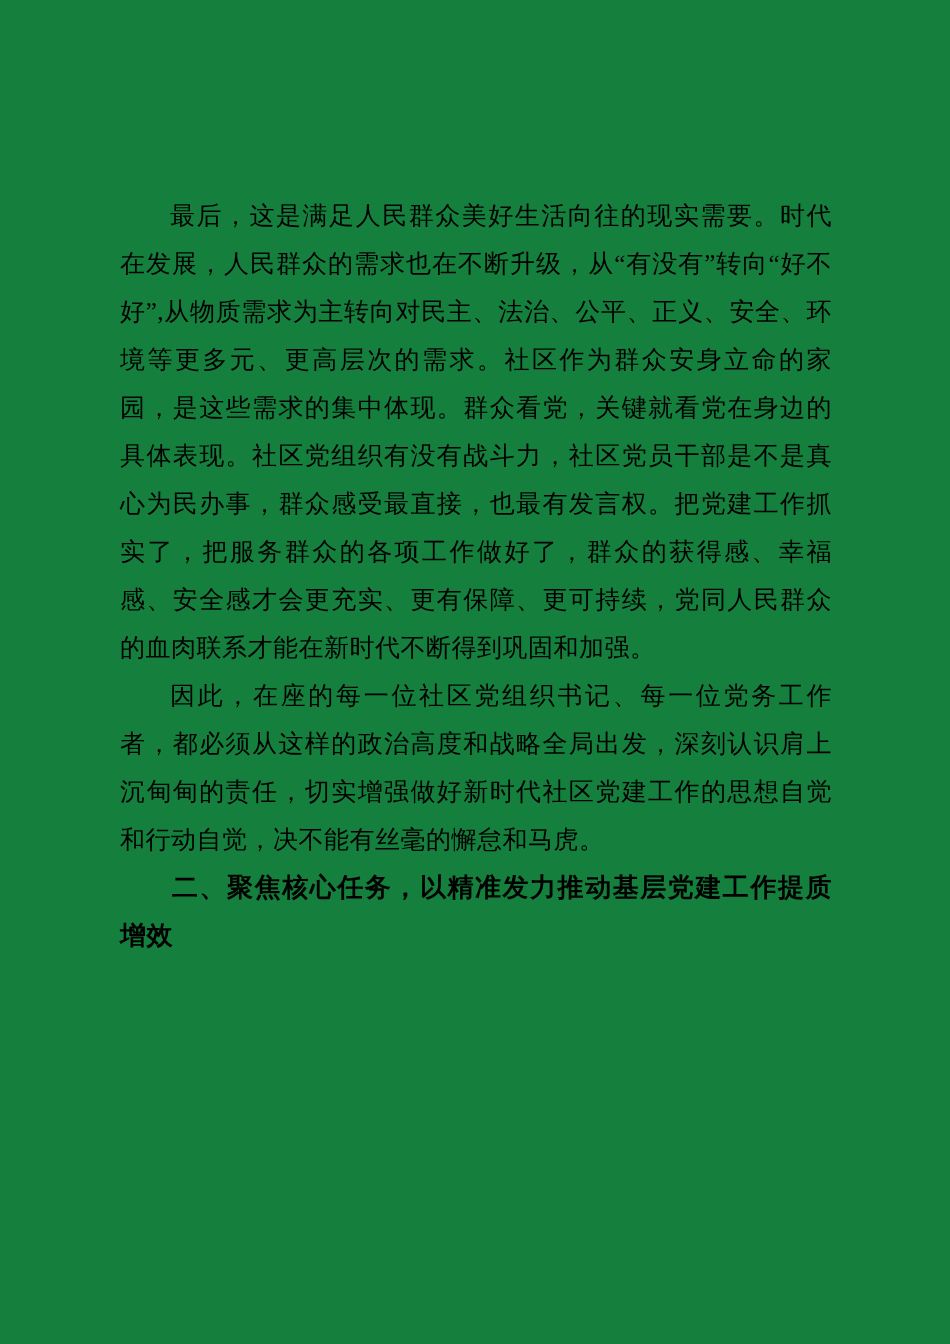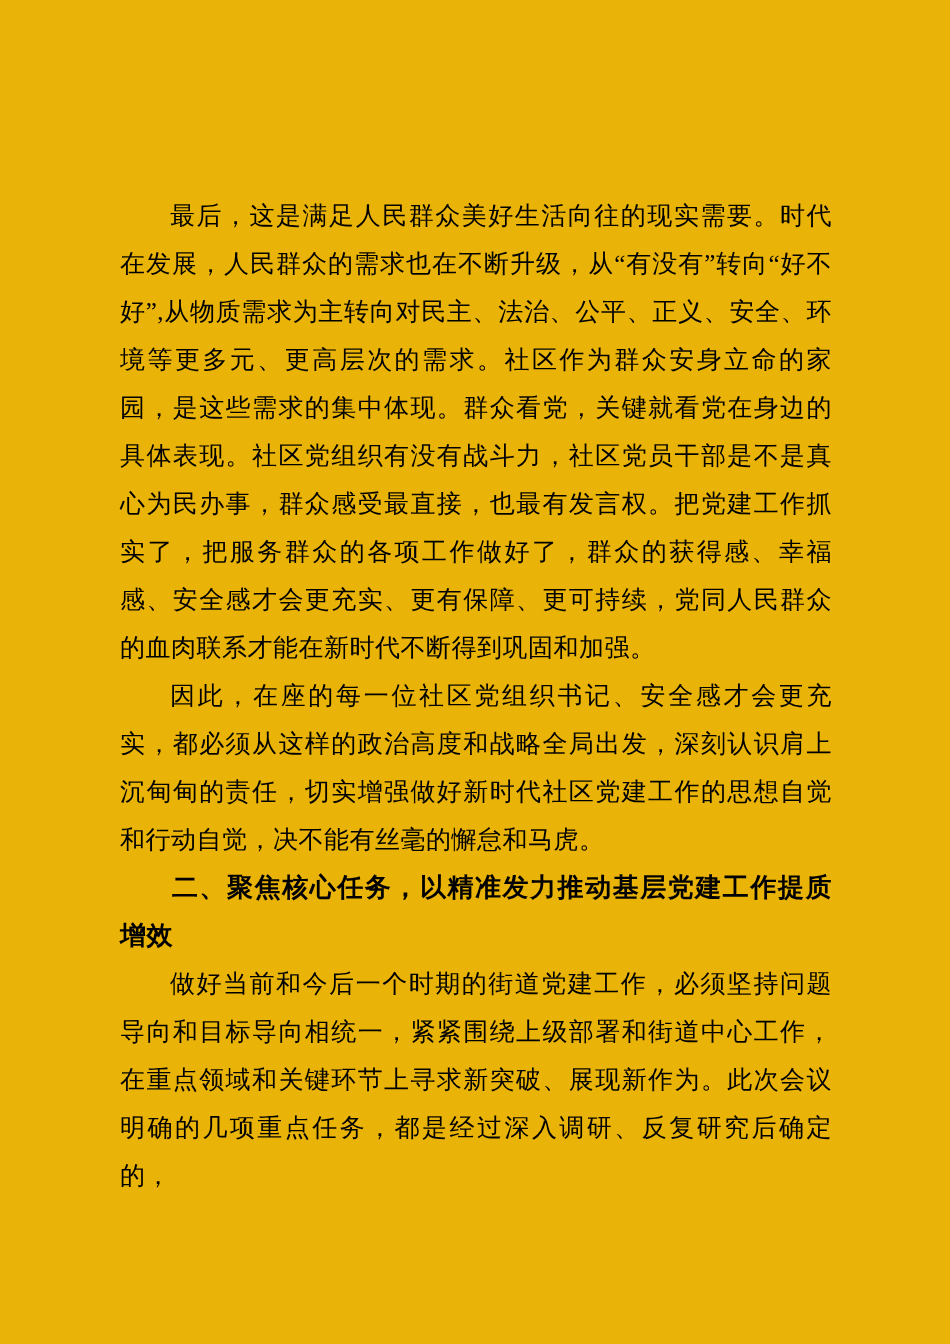--- a/index.html
+++ b/index.html
@@ -9,21 +9,21 @@
     body {
       width: 950px;
       height: 1344px;
       font-family: "Liberation Serif", "DejaVu Serif", serif;
       color: #000000;
       overflow: hidden;
     }
     .page {
       width: 950px;
       height: 1344px;
-      background: #eab308;
+      background: #15803d;
       padding: 192px 118px 16px 120px;
     }
     .para {
       font-size: 25px;
       line-height: 48px;
       text-align: justify;
       text-indent: 2em;
       letter-spacing: 0.5px;
       font-weight: normal;
     }
@@ -34,16 +34,15 @@
       text-indent: 2em;
       letter-spacing: 0.5px;
       font-weight: bold;
     }
   </style>
 </head>
 <body>
 
 <div class="page">
   <p class="para">最后，这是满足人民群众美好生活向往的现实需要。时代在发展，人民群众的需求也在不断升级，从“有没有”转向“好不好”,从物质需求为主转向对民主、法治、公平、正义、安全、环境等更多元、更高层次的需求。社区作为群众安身立命的家园，是这些需求的集中体现。群众看党，关键就看党在身边的具体表现。社区党组织有没有战斗力，社区党员干部是不是真心为民办事，群众感受最直接，也最有发言权。把党建工作抓实了，把服务群众的各项工作做好了，群众的获得感、幸福感、安全感才会更充实、更有保障、更可持续，党同人民群众的血肉联系才能在新时代不断得到巩固和加强。</p>
-  <p class="para">因此，在座的每一位社区党组织书记、安全感才会更充实，都必须从这样的政治高度和战略全局出发，深刻认识肩上沉甸甸的责任，切实增强做好新时代社区党建工作的思想自觉和行动自觉，决不能有丝毫的懈怠和马虎。</p>
+  <p class="para">因此，在座的每一位社区党组织书记、每一位党务工作者，都必须从这样的政治高度和战略全局出发，深刻认识肩上沉甸甸的责任，切实增强做好新时代社区党建工作的思想自觉和行动自觉，决不能有丝毫的懈怠和马虎。</p>
   <h2 class="heading">二、聚焦核心任务，以精准发力推动基层党建工作提质增效</h2>
-  <p class="para">做好当前和今后一个时期的街道党建工作，必须坚持问题导向和目标导向相统一，紧紧围绕上级部署和街道中心工作，在重点领域和关键环节上寻求新突破、展现新作为。此次会议明确的几项重点任务，都是经过深入调研、反复研究后确定的，</p>
 </div>
 
 </body></html>

